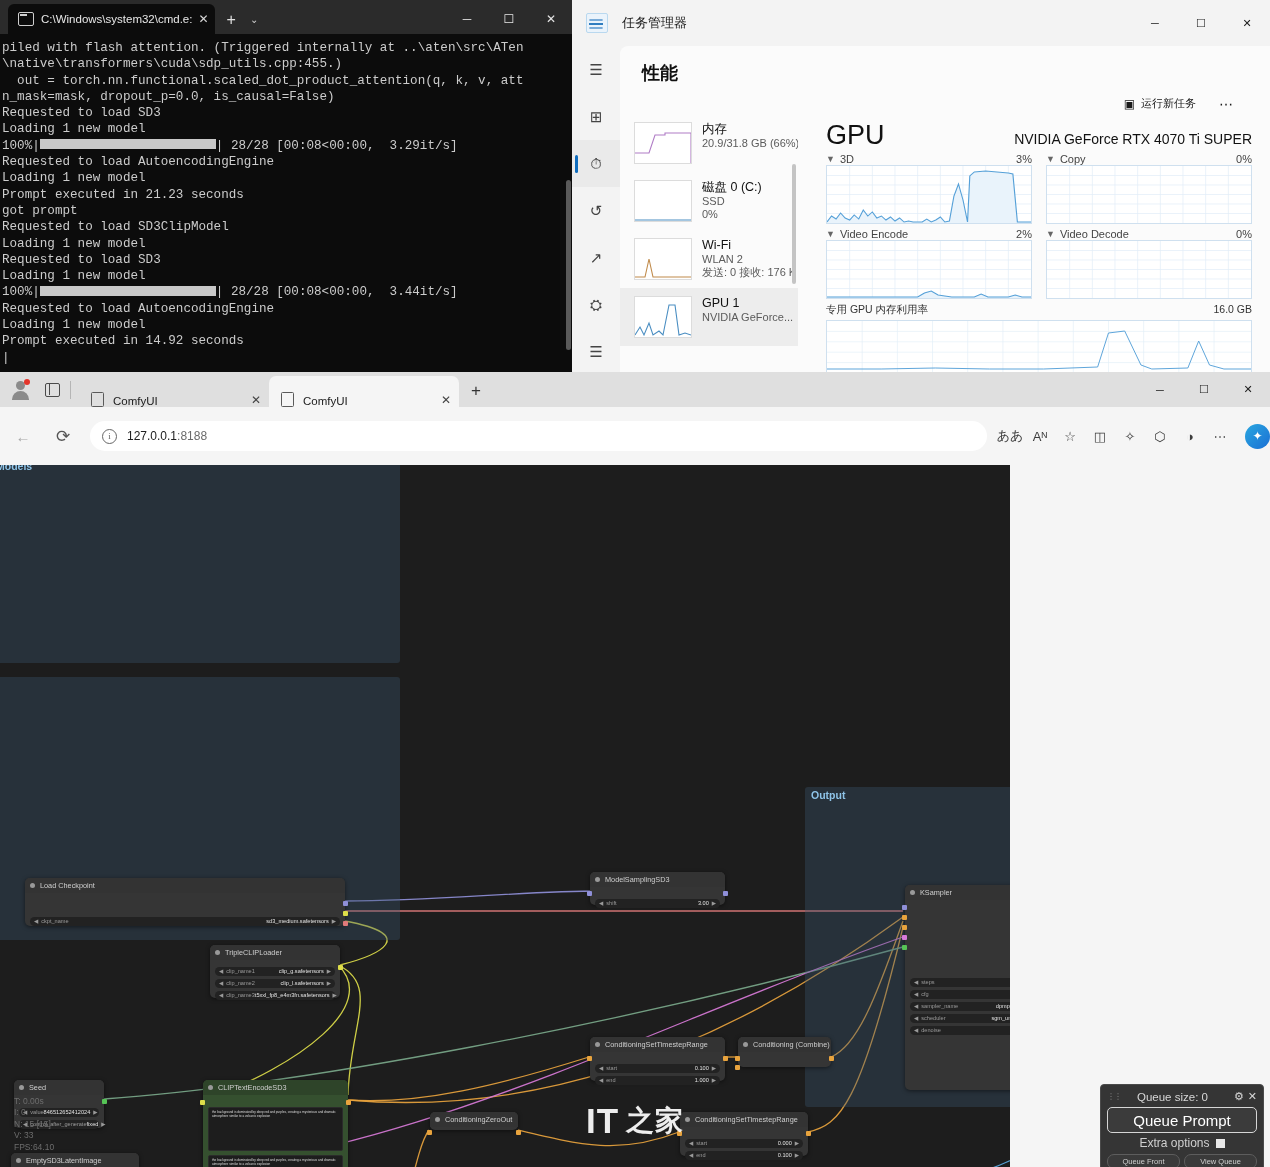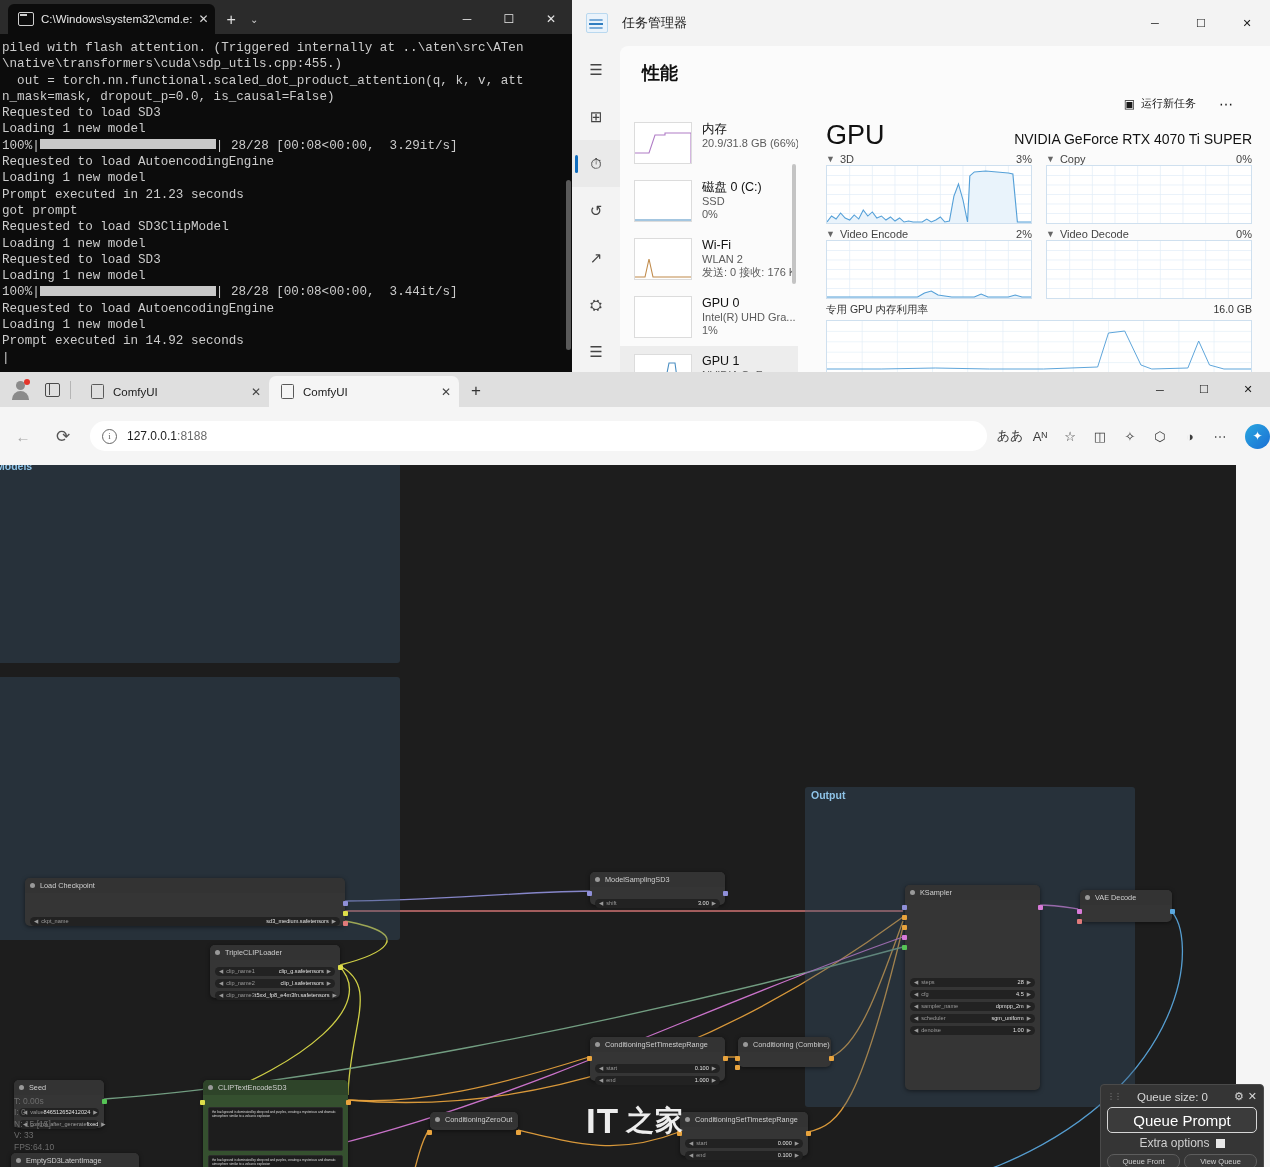--- a/index.html
+++ b/index.html
@@ -58,40 +58,40 @@
   #browser{left:0;top:372px;width:1270px;height:795px;background:#f5f5f5;z-index:10;overflow:hidden;}
   #bw-tabs{height:35px;background:#dfdfdf;display:flex;align-items:flex-end;position:relative;}
   #bw-prof{width:26px;height:26px;margin:0 4px 4px 8px;position:relative;}
   #bw-prof .head{position:absolute;left:8px;top:4px;width:9px;height:9px;border-radius:50%;background:#8b8b8b;}
   #bw-prof .body{position:absolute;left:4px;top:14px;width:17px;height:9px;border-radius:9px 9px 0 0;background:#8b8b8b;}
   #bw-prof .dot{position:absolute;right:4px;top:2px;width:6px;height:6px;border-radius:50%;background:#e4352b;}
   #bw-split{width:24px;height:26px;margin:0 6px 4px 2px;display:flex;align-items:center;justify-content:center;}
   #bw-split i{display:block;width:13px;height:12px;border:1.4px solid #4a4a4a;border-radius:2px;position:relative;}
   #bw-split i:after{content:"";position:absolute;left:3.5px;top:-1.4px;width:1.4px;height:12px;background:#4a4a4a;}
   #bw-sep{width:1px;height:18px;background:#b5b5b5;margin:0 8px 8px 0;}
-  .bw-tab{height:31px;display:flex;align-items:center;padding:0 8px 0 12px;border-radius:7px 7px 0 0;min-width:170px;}
+  .bw-tab{height:31px;display:flex;align-items:flex-end;padding:0 8px 0 12px;border-radius:7px 7px 0 0;min-width:170px;}
   .bw-tab.active{background:#f5f5f5;}
   .bw-tab .fic{width:11px;height:13px;border:1.3px solid #5a5a5a;border-radius:1.5px;margin-right:9px;flex:0 0 auto;}
   .bw-tab .lb{font-size:11.5px;color:#1b1b1b;flex:1;white-space:nowrap;}
   .bw-tab .cl{font-size:12px;color:#444;margin-left:8px;}
   #bw-plus{font-size:17px;color:#333;margin:0 0 6px 12px;}
   #bw-wbtns{position:absolute;right:0;bottom:0;height:35px;display:flex;}
   #bw-wbtns div{width:44px;height:35px;display:flex;align-items:center;justify-content:center;color:#1b1b1b;font-size:11px;}
   #bw-toolbar{height:58px;background:#f5f5f5;display:flex;align-items:center;position:relative;}
   .tb-ic{width:34px;height:34px;margin-left:6px;display:flex;align-items:center;justify-content:center;color:#555;font-size:15px;border-radius:5px;}
   #bw-url{flex:1;height:30px;margin:0 8px 0 10px;background:#ffffff;border-radius:16px;display:flex;align-items:center;padding:0 12px;}
   #bw-url .info{width:13px;height:13px;border:1.3px solid #666;border-radius:50%;color:#666;font-size:9px;display:flex;align-items:center;justify-content:center;margin-right:10px;font-family:"Liberation Serif",serif;}
   #bw-url .u{font-size:12px;color:#202020;}
   #bw-url .u .port{color:#6a6a6a;}
   #bw-right{display:flex;align-items:center;padding-right:6px;}
   #bw-right .ri{width:30px;height:30px;display:flex;align-items:center;justify-content:center;color:#3c3c3c;font-size:13px;}
   #copilot{width:25px;height:25px;border-radius:50%;background:linear-gradient(135deg,#2aa7e0,#1a6fd4);margin-left:4px;display:flex;align-items:center;justify-content:center;}
 
   
-  #canvas{position:absolute;left:0;top:93px;width:1236px;height:702px;background:#1d1d1d;overflow:hidden;}
+  #canvas{position:absolute;left:0;top:93px;width:1010px;height:702px;background:#1d1d1d;overflow:hidden;}
   .group{position:absolute;background:rgba(60,90,115,.35);border-radius:3px;}
   .group .gt{font-size:10.5px;color:#8fc4e8;padding:2px 6px;font-weight:600;}
   .node{position:absolute;background:#353535;border-radius:5px;box-shadow:0 1px 4px rgba(0,0,0,.5);}
   .node .hd{height:15px;background:#333;border-radius:5px 5px 0 0;display:flex;align-items:center;padding:0 5px;}
   .node .hd .dot{width:5px;height:5px;border-radius:50%;background:#999;margin-right:5px;flex:0 0 auto;}
   .node .hd .tl{font-size:7.3px;color:#cfcfcf;white-space:nowrap;}
   .node .bd{padding:4px 5px 5px 5px;}
   .w{height:9.5px;background:#222;border-radius:5px;display:flex;align-items:center;padding:0 4px;margin-top:2.5px;}
   .w .ar{color:#9a9a9a;font-size:5.5px;}
   .w .k{font-size:5.6px;color:#9b9b9b;margin-left:3px;}
@@ -187,28 +187,20 @@
           </div>
         </div>
         <div class="tm-row">
           <div class="tm-spark"><svg width="56" height="40" viewBox="0 0 56 40">
               <path d="M0 38 L10 38 L14 20 L18 38 L56 38" fill="none" stroke="#c08a4a" stroke-width="1.1"></path>
             </svg></div>
           <div class="tm-rt">
             <div class="n">Wi-Fi</div>
             <div class="s">WLAN 2</div>
             <div class="s">发送: 0 接收: 176 K</div>
-          </div>
-        </div>
-        <div class="tm-row">
-          <div class="tm-spark"></div>
-          <div class="tm-rt">
-            <div class="n">GPU 0</div>
-            <div class="s">Intel(R) UHD Gra...</div>
-            <div class="s">1%</div>
           </div>
         </div>
         <div class="tm-row sel">
           <div class="tm-spark"><svg width="56" height="40" viewBox="0 0 56 40">
               <path d="M0 38 L5 30 L9 38 L14 26 L18 38 L24 34 L28 38 L34 8 L40 8 L44 38 L50 36 L56 38" fill="none" stroke="#4a8ec2" stroke-width="1.1"></path>
             </svg></div>
           <div class="tm-rt">
             <div class="n">GPU 1</div>
             <div class="s">NVIDIA GeForce...</div>
           </div>

